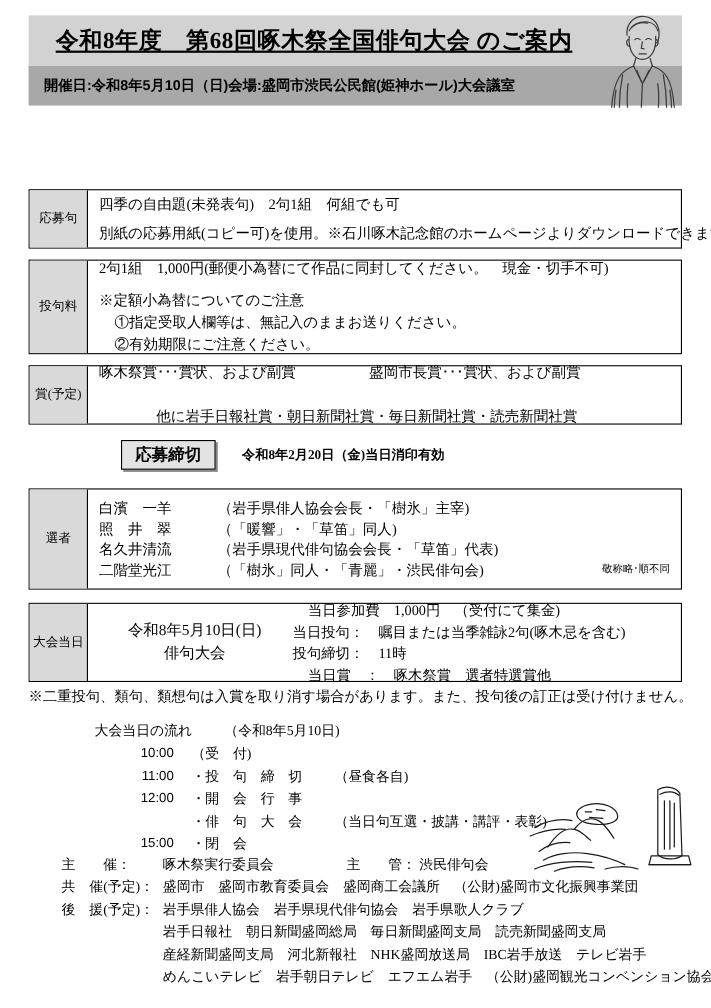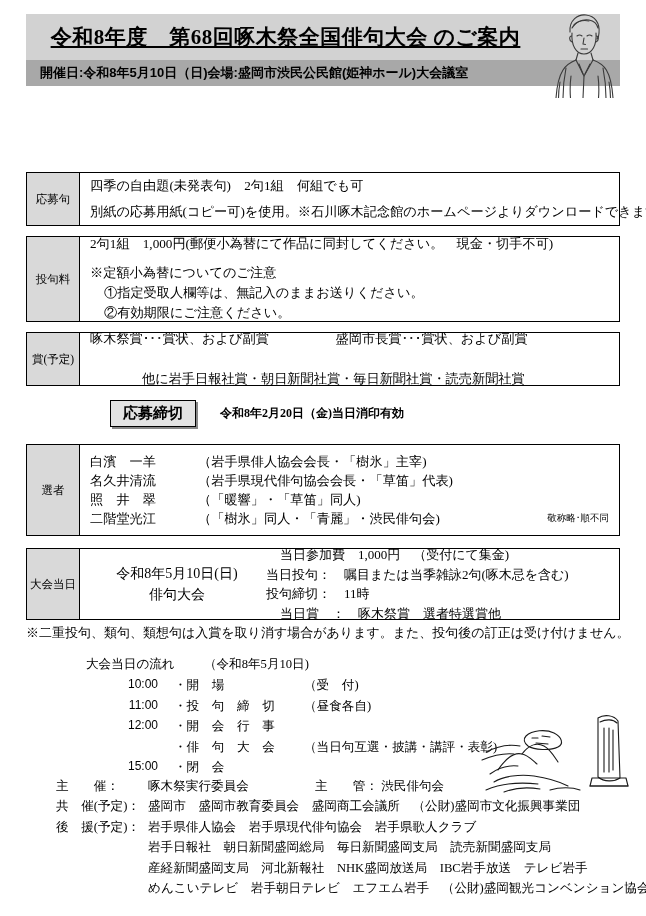--- a/index.html
+++ b/index.html
@@ -39,21 +39,21 @@
   }
   .title-bar .title-text {
     font-size: 21px;
     font-weight: bold;
     letter-spacing: 0.5px;
     white-space: nowrap;
     text-decoration: underline;
   }
   .subtitle-bar {
     background: #a8a8a8;
-    height: 26px;
+    height: 36px;
     display: flex;
     align-items: center;
     padding-left: 14px;
     padding-right: 75px;
     box-sizing: border-box;
   }
   .subtitle-bar .subtitle-text {
     font-size: 13px;
     font-weight: bold;
     white-space: nowrap;
@@ -340,26 +340,26 @@
   </div>
 
   <div class="block" id="block-senja">
     <div class="label-cell">選者</div>
     <div class="body-cell">
       <div class="senja-row">
         <span class="senja-name">白濱　一羊</span>
         <span class="senja-affil">（岩手県俳人協会会長・「樹氷」主宰)</span>
       </div>
       <div class="senja-row">
+        <span class="senja-name">照　井　翠</span>
+        <span class="senja-affil">（「暖響」・「草笛」同人)</span>
+      </div>
+      <div class="senja-row">
         <span class="senja-name">名久井清流</span>
         <span class="senja-affil">（岩手県現代俳句協会会長・「草笛」代表)</span>
-      </div>
-      <div class="senja-row">
-        <span class="senja-name">照　井　翠</span>
-        <span class="senja-affil">（「暖響」・「草笛」同人)</span>
       </div>
       <div class="senja-row">
         <span class="senja-name">二階堂光江</span>
         <span class="senja-affil">（「樹氷」同人・「青麗」・渋民俳句会)</span>
         <span class="senja-note">敬称略･順不同</span>
       </div>
     </div>
   </div>
 
   <div class="block" id="block-taikai">
@@ -380,21 +380,20 @@
 
   <div class="note">※二重投句、類句、類想句は入賞を取り消す場合があります。また、投句後の訂正は受け付けません。</div>
 
   <div class="schedule">
     <div class="sched-head">
       <span>大会当日の流れ</span>
       <span class="sh-date">（令和8年5月10日)</span>
     </div>
     <div class="sched-row">
       <span class="sched-time">10:00</span>
-      <span class="sched-item">・開　場</span>
       <span class="sched-paren">（受　付)</span>
     </div>
     <div class="sched-row">
       <span class="sched-time">11:00</span>
       <span class="sched-item">・投　句　締　切</span>
       <span class="sched-paren">（昼食各自)</span>
     </div>
     <div class="sched-row">
       <span class="sched-time">12:00</span>
       <span class="sched-item">・開　会　行　事</span>

